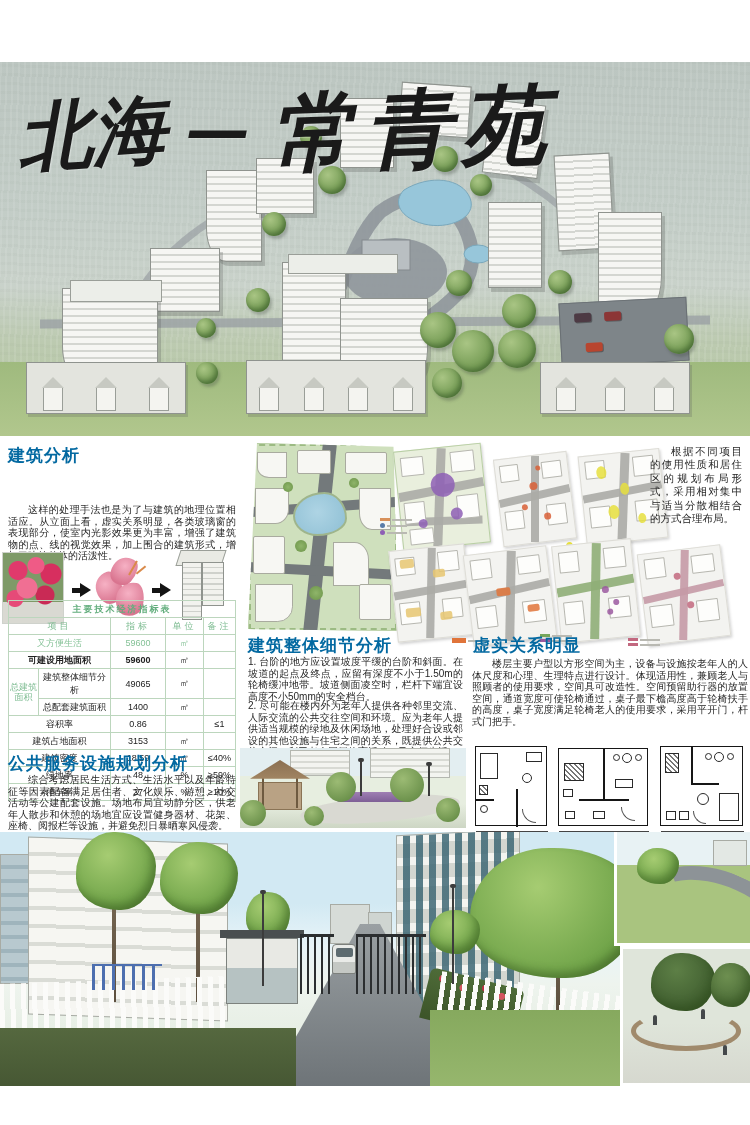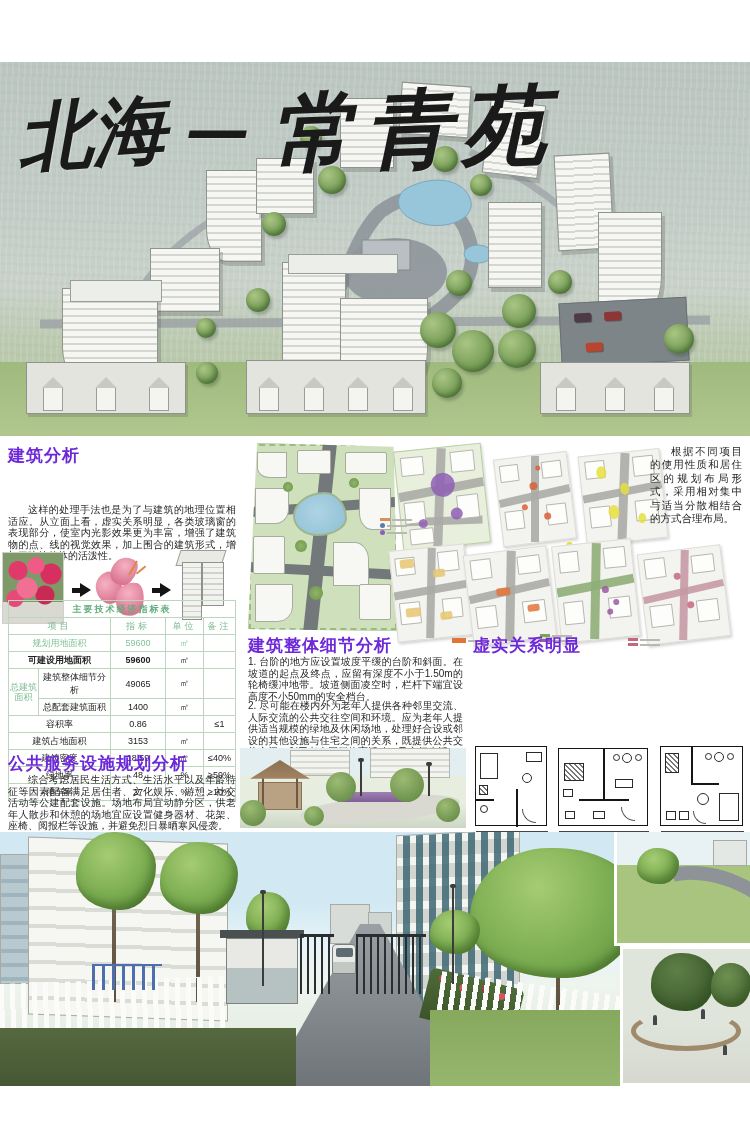--- a/index.html
+++ b/index.html
@@ -33,21 +33,21 @@
           box-shadow:inset -2px -3px 5px rgba(40,70,30,.45), 2px 3px 3px rgba(60,70,60,.3); }
   .rowhouse { position:absolute; background:#e3e4de; border:1px solid #8f938e; box-shadow:2px 3px 0 rgba(90,95,90,.25); display:flex; align-items:flex-end; justify-content:space-around; }
   .gable { width:20px; height:24px; background:#f4f4f0; border:1px solid #9a9e98; position:relative; margin-bottom:2px; }
   .gable::before { content:""; position:absolute; left:-2px; top:-11px; border-left:11px solid transparent; border-right:11px solid transparent; border-bottom:11px solid #c7c9c2; }
   .parking { position:absolute; background:#7e8589; border:1px solid #6a7074; transform:rotate(-3deg); }
   .car { position:absolute; width:17px; height:9px; border-radius:2px; box-shadow:1px 1px 0 rgba(0,0,0,.3); }
   .hero-title { position:absolute; left:18px; top:10px; width:620px; color:#1a1a1a; font-family:"DejaVu Serif", serif; font-style:italic; font-weight:900; text-shadow:1px 1px 0 rgba(255,255,255,.25); white-space:nowrap; }
   .hero-title span { display:inline-block; }
 
   
-  .h2 { position:absolute; font-size:17px; font-weight:900; color:#6d28d9; letter-spacing:1px; }
+  .h2 { position:absolute; font-size:17px; font-weight:900; color:#0369a1; letter-spacing:1px; }
   .para { position:absolute; font-size:10px; line-height:11.6px; color:#262626; text-align:justify; }
   .indent { text-indent:2em; }
 
   
   .deriv-arrow { position:absolute; width:0; height:0; border:7px solid transparent; border-left:11px solid #141414; }
   .deriv-arrow::before { content:""; position:absolute; left:-19px; top:-2.5px; width:9px; height:5px; background:#141414; }
   .flower-photo { position:absolute; border:1px solid #cfd2cc;
       background:radial-gradient(circle at 25% 25%, #e03a6c 0 9px, rgba(0,0,0,0) 10px),
                  radial-gradient(circle at 55% 18%, #ef5b86 0 8px, rgba(0,0,0,0) 9px),
                  radial-gradient(circle at 80% 30%, #d72f5f 0 10px, rgba(0,0,0,0) 11px),
@@ -262,21 +262,21 @@
         <tr class="t-title">
           <td colspan="5">主要技术经济指标表</td>
         </tr>
     <tr class="t-head">
       <td colspan="2">项目</td>
       <td>指标</td>
       <td>单位</td>
       <td>备注</td>
     </tr>
     <tr class="t-green">
-      <td colspan="2">规划用地面积</td>
+      <td colspan="2">又方便生活</td>
       <td>59600</td>
       <td>㎡</td>
       <td></td>
     </tr>
     <tr>
       <td colspan="2" class="t-bold">可建设用地面积</td>
       <td class="t-bold">59600</td>
       <td>㎡</td>
       <td></td>
     </tr>
@@ -529,20 +529,21 @@
         <span class="leg-swatch"></span>
         <span class="leg-txt"></span>
       </div>
     <div class="leg-row">
         <span class="leg-swatch"></span>
         <span class="leg-txt"></span>
       </div>
   </div>
 
   <div class="h2" style="left:473px;top:634px;">虚实关系明显</div>
+  <div class="para indent" style="left:472px;top:658px;width:276px;">楼层主要户型以方形空间为主，设备与设施按老年人的人体尺度和心理、生理特点进行设计。体现适用性，兼顾老人与照顾者的使用要求，空间具可改造性。空间预留助行器的放置空间，通道宽度可使轮椅通过，桌子最下檐高度高于轮椅扶手的高度，桌子宽度满足轮椅老人的使用要求，采用平开门，杆式门把手。</div>
 
   <div class="plan" style="left:475px;top:746px;width:72px;height:80px;">
     <span class="pw" style="left:40px;top:42px;width:1.5px;height:38px;"></span>
     <span class="pw" style="left:0;top:52px;width:18px;height:1.5px;"></span>
     <span class="pf" style="left:4px;top:6px;width:18px;height:26px;"></span>
     <span class="pf" style="left:50px;top:5px;width:16px;height:10px;"></span>
     <span class="pf hatch" style="left:3px;top:38px;width:9px;height:10px;"></span>
     <span class="pc" style="left:4px;top:58px;width:8px;height:8px;"></span>
     <span class="pc" style="left:46px;top:26px;width:10px;height:10px;"></span>
     <span class="pd" style="left:46px;top:62px;width:14px;height:14px;"></span>

